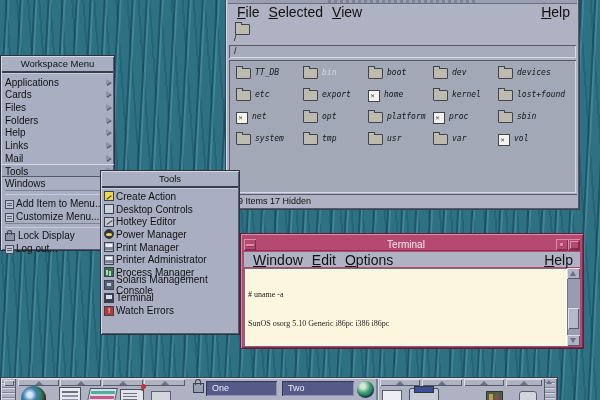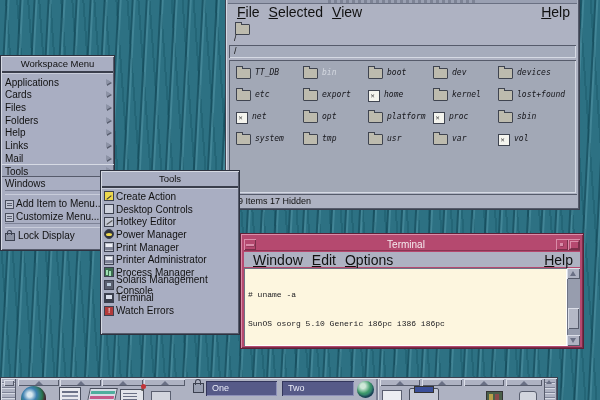--- a/index.html
+++ b/index.html
@@ -93,21 +93,21 @@
   .t-titlebar{position:relative;height:14px;background:#b5496f;display:flex;align-items:center;
       box-shadow:inset 0 -1px 0 #8a3553;}
   .t-btn{width:12px;height:11px;background:#b5496f;box-shadow:inset 1px 1px 0 #d98ca8, inset -1px -1px 0 #7a2f4a;position:relative;}
   .t-menu-btn::before{content:"";position:absolute;left:2px;top:5px;width:8px;height:2px;background:#d98ca8;box-shadow:0.5px 0.5px 0 #7a2f4a;}
   .t-min-btn::before{content:"";position:absolute;left:4px;top:4px;width:3px;height:3px;background:#d98ca8;box-shadow:0.5px 0.5px 0 #7a2f4a;}
   .t-max-btn::before{content:"";position:absolute;left:2px;top:2px;width:7px;height:6px;border:1px solid #d98ca8;border-right-color:#7a2f4a;border-bottom-color:#7a2f4a;}
   .t-title{flex:1;text-align:center;font-size:10px;color:#f6ebf0;}
   .t-menubar{height:15px;margin-top:1px;}
   .t-body{display:flex;height:78px;margin-top:1px;}
   .t-content{flex:1;background:#fdf6df;box-shadow:inset 1px 1px 0 #6e7384, inset -1px -1px 0 #fff;
-      font-family:Liberation Mono, monospace;font-size:8px;line-height:9.5px;color:#1c1c20;
+      font-family:Liberation Serif, serif;font-size:8px;line-height:9.5px;color:#1c1c20;
       padding:3px 0 1px 4px;white-space:pre;overflow:hidden;}
   .t-scroll{flex:0 0 13px;background:#a3a8b8;display:flex;flex-direction:column;box-shadow:inset -1px 0 0 #d6dae4;}
   .sb-arrow{height:11px;background:#aeb2c2;box-shadow:inset 1px 1px 0 #dbdee8, inset -1px -1px 0 #565b6b;position:relative;}
   .sb-arrow.up::before{content:"";position:absolute;left:3px;top:3px;width:0;height:0;border-bottom:5px solid #6a7085;border-left:3.5px solid transparent;border-right:3.5px solid transparent;}
   .sb-arrow.down::before{content:"";position:absolute;left:3px;top:3px;width:0;height:0;border-top:5px solid #6a7085;border-left:3.5px solid transparent;border-right:3.5px solid transparent;}
   .sb-trough{flex:1;position:relative;background:#979dae;box-shadow:inset 1px 0 0 #6e7384;}
   .sb-thumb{position:absolute;left:1px;right:1px;top:52%;height:38%;background:#b4b8c6;
       box-shadow:inset 1px 1px 0 #dbdee8, inset -1px -1px 0 #565b6b;}
   
   .panel{position:absolute;left:0;top:377px;width:556px;height:30px;background:#aeb2c2;
@@ -364,20 +364,24 @@
       </div>
     <div class="wi">
         <span class="aicon"></span>
         <span>Customize Menu...</span>
       </div>
     <div class="menu-gap"></div>
     <div class="wi">
         <span class="ic-lock2"></span>
         <span>Lock Display</span>
       </div>
+    <div class="wi">
+        <span class="aicon"></span>
+        <span>Log out...</span>
+      </div>
   </div>
 
   <div class="menu tmenu">
     <div class="menu-title">Tools</div>
     <div class="menu-sep"></div>
     <div class="ti">
         <span class="mic ic-create"></span>
         <span>Create Action</span>
       </div>
     <div class="ti">

